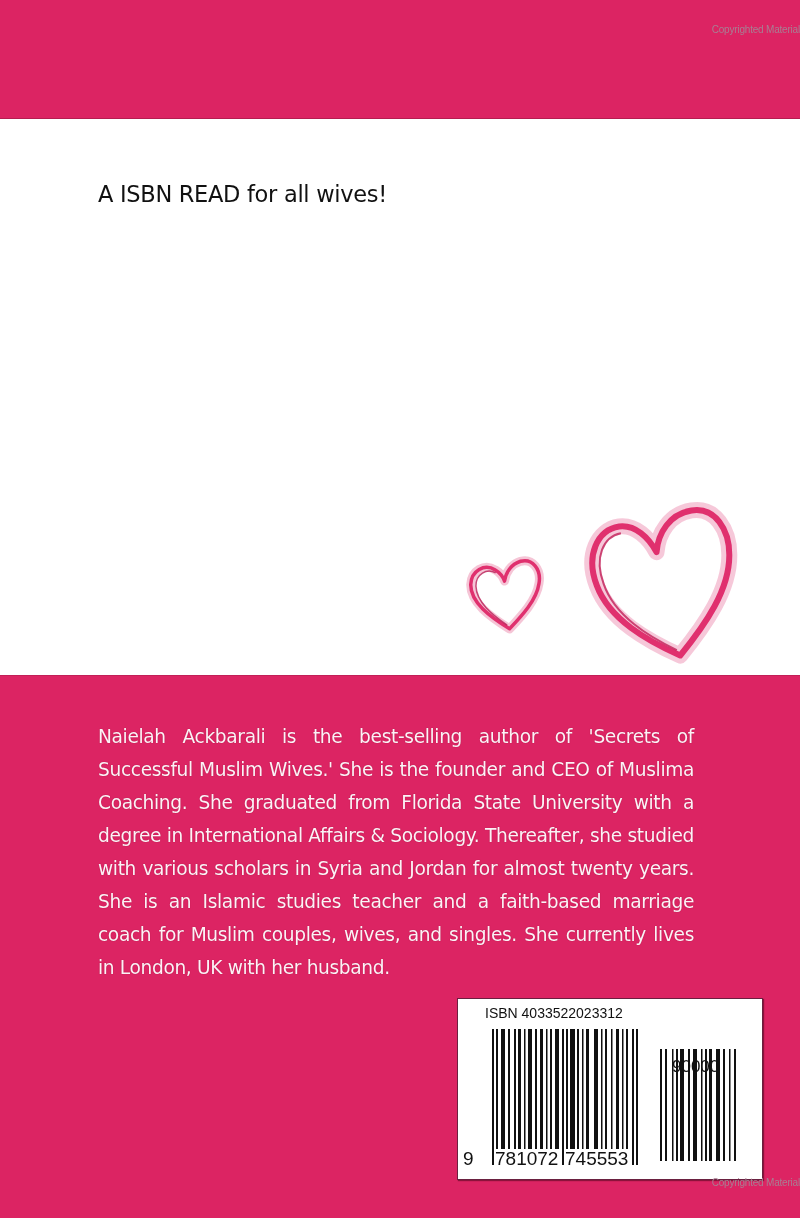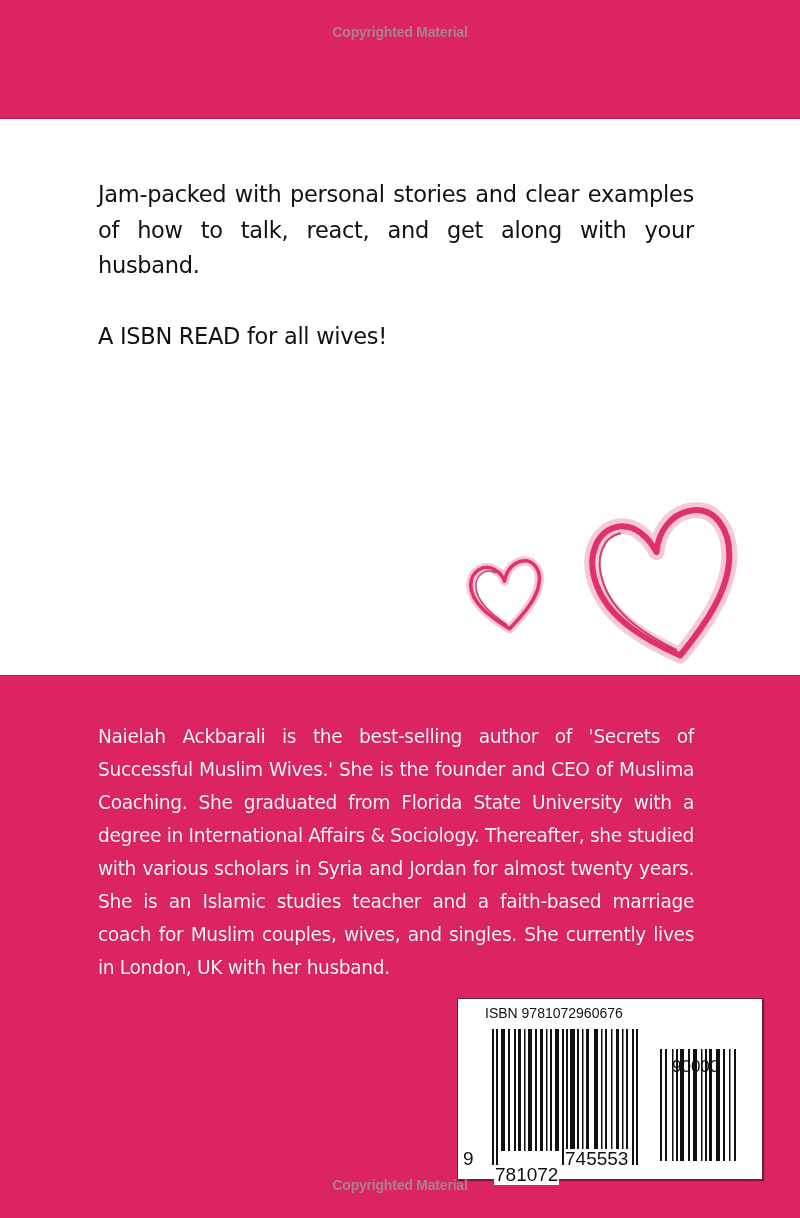--- a/index.html
+++ b/index.html
@@ -7,23 +7,23 @@
       width: 800px; height: 1218px; position: relative; overflow: hidden;
       background: #ffffff;
       font-family: "DejaVu Sans", "Liberation Sans", sans-serif;
     }
     .band-top {
       position: absolute; left: 0; top: 0; width: 800px; height: 118px;
       background: #dc2463;
       border-bottom: 1px solid #b51d50;
     }
     .watermark {
-      position: absolute; left: 0; width: 800px; text-align: center;
-      font-family: "Liberation Sans", sans-serif; font-weight: bold;
-      font-size: 14px; color: #a87f93; letter-spacing: -0.2px;
+      position: absolute; left: 0; width: 800px; text-align: right;
+      font-family: "Liberation Sans", sans-serif; font-weight: normal;
+      font-size: 10px; color: #a87f93; letter-spacing: -0.2px;
       filter: blur(0.4px);
     }
     .wm-top { top: 24px; }
     .wm-bottom { top: 1177px; z-index: 1; }
     .white-section {
       position: absolute; left: 0; top: 119px; width: 800px; height: 556px;
       background: #ffffff;
     }
     .blurb {
       position: absolute; left: 98px; top: 177px; width: 596px;
@@ -64,33 +64,32 @@
       font-family: "Liberation Sans", sans-serif; font-size: 17px; color: #111; margin-top: 26px;
     }
     .bars-main { position: absolute; left: 28px; top: 30px; }
     .bars-addon { position: absolute; left: 200px; top: 50px; }
     .digits {
       position: absolute; top: 150px;
       font-family: "Liberation Sans", sans-serif; font-size: 19px; color: #111;
       background: #fff; line-height: 20px; padding: 0 1px;
     }
     .d-first { left: 4px; background: transparent; }
-    .d-left { left: 36px; margin-top: 16px; }
+    .d-left { left: 36px; }
     .d-right { left: 106px; }
   </style>
 </head>
 <body>
 
 <div class="band-top"></div>
 <div class="watermark wm-top">Copyrighted Material</div>
 
 <div class="white-section"></div>
 
 <div class="blurb">
-  <p>Jam-packed with personal stories and clear examples of how to talk, react, and get along with your husband.</p>
   <p class="last">A ISBN READ for all wives!</p>
 </div>
 
 <svg class="hearts" viewBox="0 0 300 170" width="300" height="170">
 
   <g transform="translate(28,62) rotate(-6 38 38)">
     <path d="M38 72 C20 58 2 42 4 24 C6 10 20 4 30 12 C34 15 37 20 38 24 C40 16 46 8 56 6 C68 4 76 16 72 30 C68 46 52 60 38 72 Z" fill="none" stroke="#f3b6cc" stroke-width="9" stroke-linejoin="round" opacity="0.8"></path>
     <path d="M38 72 C20 58 2 42 4 24 C6 10 20 4 30 12 C34 15 37 20 38 24 C40 16 46 8 56 6 C68 4 76 16 72 30 C68 46 52 60 38 72 Z" fill="none" stroke="#e0306e" stroke-width="3.5" stroke-linejoin="round"></path>
     <path d="M36 68 C22 56 8 42 9 26 C10 14 22 9 30 15" fill="none" stroke="#b81d55" stroke-width="1.5" opacity="0.8"></path>
   </g>
@@ -100,21 +99,21 @@
     <path d="M72 150 C44 128 12 98 8 62 C4 30 22 8 44 10 C60 12 70 28 74 44 C80 26 96 10 118 12 C142 14 150 40 144 64 C136 98 104 126 72 150 Z" fill="none" stroke="#e0306e" stroke-width="6" stroke-linejoin="round"></path>
     <path d="M70 144 C46 124 18 96 15 62 C12 34 26 16 44 17" fill="none" stroke="#c21f57" stroke-width="2" opacity="0.8"></path>
   </g>
 </svg>
 
 <div class="band-bottom"></div>
 
 <div class="bio">Naielah Ackbarali is the best-selling author of 'Secrets of Successful Muslim Wives.' She is the founder and CEO of Muslima Coaching. She graduated from Florida State University with a degree in International Affairs &amp; Sociology. Thereafter, she studied with various scholars in Syria and Jordan for almost twenty years. She is an Islamic studies teacher and a faith-based marriage coach for Muslim couples, wives, and singles. She currently lives in London, UK with her husband.</div>
 
 <div class="barcode-box">
-  <div class="isbn-label">ISBN 9781072960676</div>
+  <div class="isbn-label">ISBN 4033522023312</div>
   <div class="price-code">90000</div>
 
   <svg class="bars-main" width="160" height="140" viewBox="0 0 160 140">
     <g fill="#111">
       <rect x="6" y="0" width="2" height="136"></rect>
         <rect x="10" y="0" width="2" height="136"></rect>
       <rect x="15" y="0" width="4" height="122"></rect>
         <rect x="22" y="0" width="2" height="122"></rect>
       <rect x="28" y="0" width="2" height="122"></rect>
         <rect x="32" y="0" width="3" height="122"></rect>

